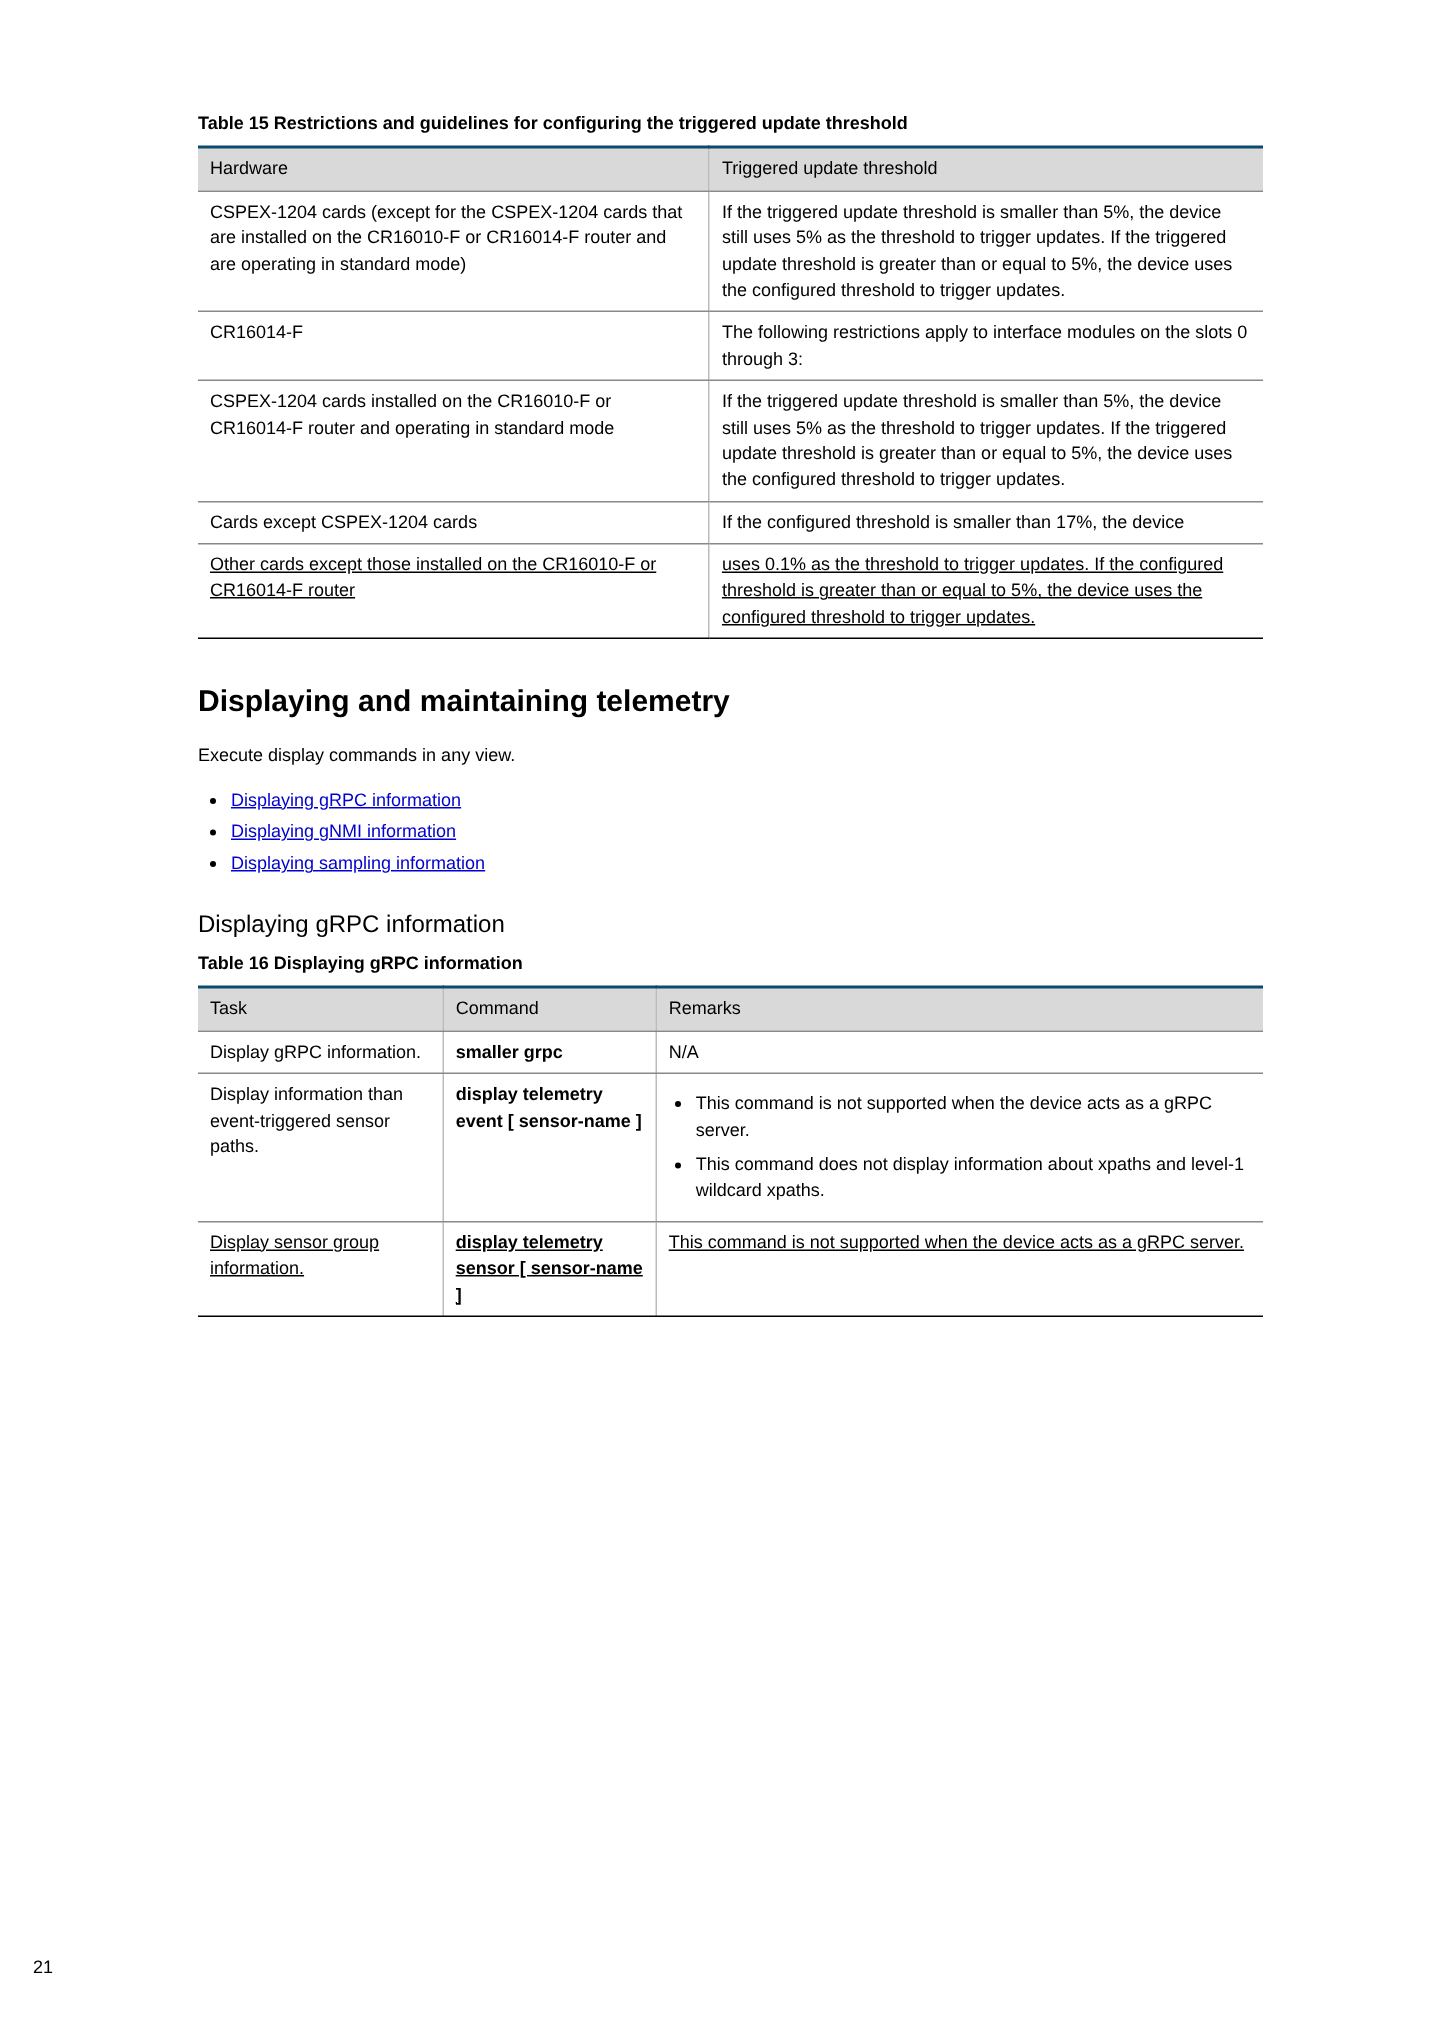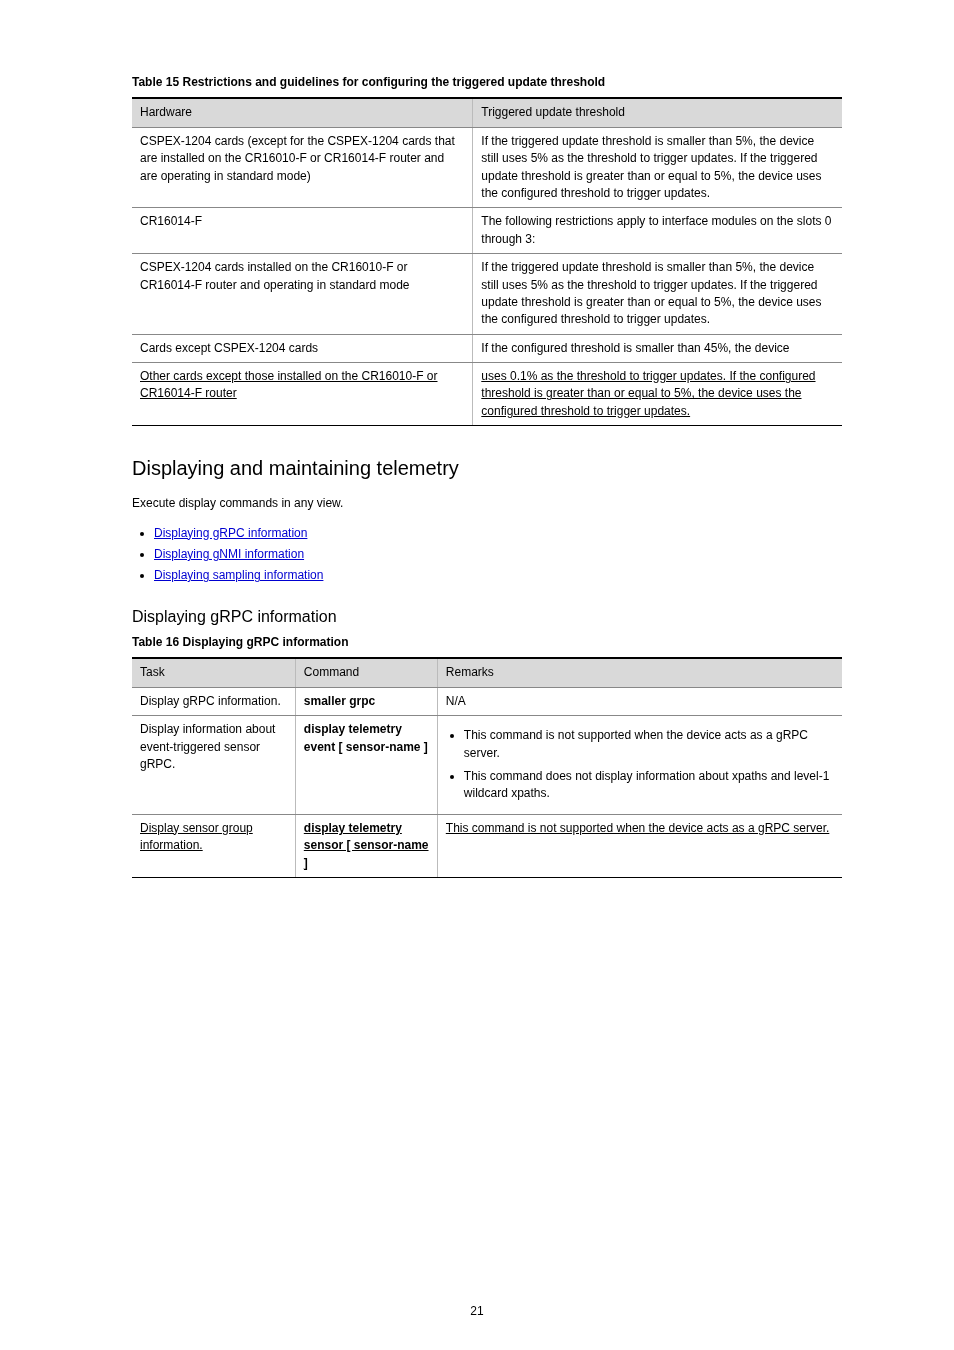--- a/index.html
+++ b/index.html
@@ -14,37 +14,37 @@
   .page{
     box-sizing:border-box;
     width:910px;
     min-height:1350px;
     margin:0 auto;
     padding:70px 90px 50px 110px;
     position:relative;
   }
   h2.section{
     font-size:20px;
-    font-weight:normal;
+    font-weight:bold;
     margin:28px 0 6px 0;
   }
   h3.subsection{
     font-size:16px;
     font-weight:normal;
     margin:20px 0 6px 0;
   }
   .caption{
     font-weight:bold;
     font-size:12px;
     margin:4px 0 6px 0;
   }
   table{
     width:100%;
     border-collapse:collapse;
-    border-top:2px solid #000000;
+    border-top:2px solid #0c4a6e;
     border-bottom:1px solid #000;
     font-size:12px;
     table-layout:fixed;
   }
   th,td{
     text-align:left;
     vertical-align:top;
     padding:5px 8px;
     border-bottom:1px solid #888;
   }
@@ -72,21 +72,21 @@
     padding:0;
   }
   td ul.inner li{
     margin:6px 0;
   }
   .footer{
     position:absolute;
     bottom:30px;
     left:0;
     width:100%;
-    text-align:center;
+    text-align:left;
     font-size:12px;
   }
   .sep{
     border-right:1px solid #bbb;
   }
   
   #t1 col.c1{width:48%;}
   #t1 col.c2{width:52%;}
   #t2 col.c1{width:23%;}
   #t2 col.c2{width:20%;}
@@ -118,21 +118,21 @@
       <tr>
         <td class="sep">CR16014-F</td>
         <td>The following restrictions apply to interface modules on the slots 0 through 3:</td>
       </tr>
       <tr>
         <td class="sep">CSPEX-1204 cards installed on the CR16010-F or CR16014-F router and operating in standard mode</td>
         <td>If the triggered update threshold is smaller than 5%, the device still uses 5% as the threshold to trigger updates. If the triggered update threshold is greater than or equal to 5%, the device uses the configured threshold to trigger updates.</td>
       </tr>
       <tr>
         <td class="sep">Cards except CSPEX-1204 cards</td>
-        <td>If the configured threshold is smaller than 45%, the device</td>
+        <td>If the configured threshold is smaller than 17%, the device</td>
       </tr>
       <tr>
         <td class="sep">Other cards except those installed on the CR16010-F or CR16014-F router</td>
         <td>uses 0.1% as the threshold to trigger updates. If the configured threshold is greater than or equal to 5%, the device uses the configured threshold to trigger updates.</td>
       </tr>
     </tbody>
   </table>
 
   <h2 class="section">Displaying and maintaining telemetry</h2>
   <p>Execute display commands in any view.</p>
@@ -158,21 +158,21 @@
         <th>Remarks</th>
       </tr>
     </thead>
     <tbody>
       <tr>
         <td class="sep">Display gRPC information.</td>
         <td class="sep"><b>smaller grpc</b></td>
         <td>N/A</td>
       </tr>
       <tr>
-        <td class="sep">Display information about event-triggered sensor gRPC.</td>
+        <td class="sep">Display information than event-triggered sensor paths.</td>
         <td class="sep"><b>display telemetry event [ sensor-name ]</b></td>
         <td>
           <ul class="inner">
             <li>This command is not supported when the device acts as a gRPC server.</li>
             <li>This command does not display information about xpaths and level-1 wildcard xpaths.</li>
           </ul>
         </td>
       </tr>
       <tr>
         <td class="sep">Display sensor group information.</td>

